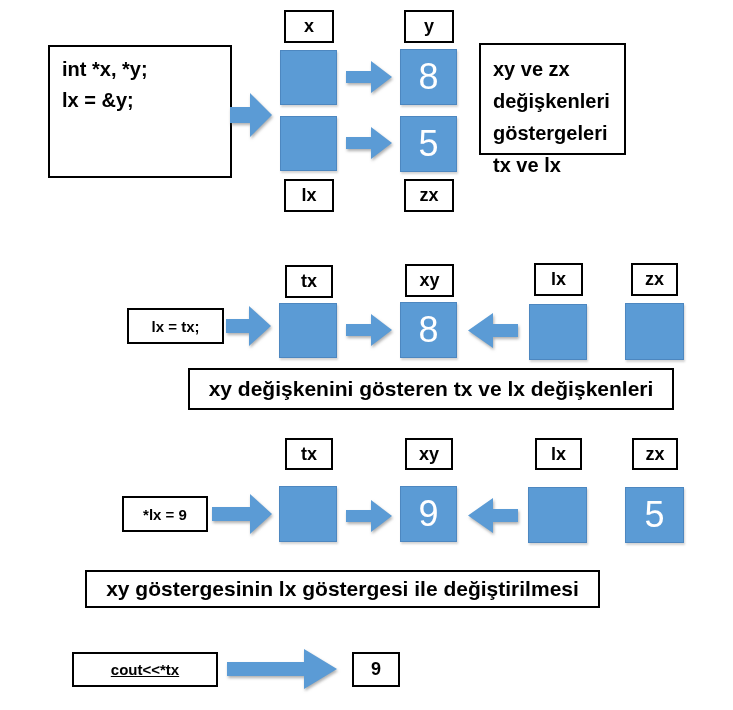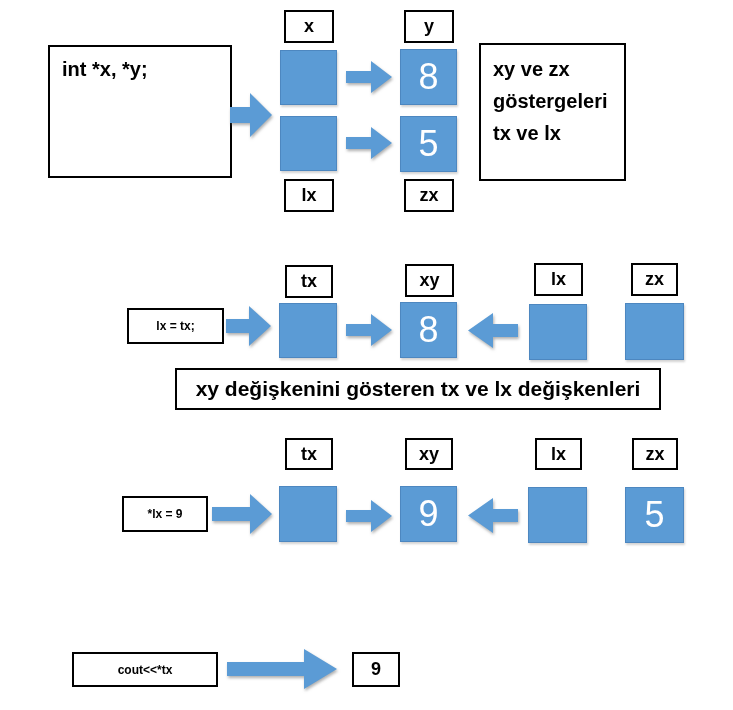--- a/index.html
+++ b/index.html
@@ -16,21 +16,21 @@
   
   .wbox {
     background: #fff;
     border: 2px solid #000;
     display: flex;
     align-items: center;
     justify-content: center;
     font-weight: bold;
   }
   .lbl { font-size: 18px; }
-  .stmt { font-size: 12px; }
+  .stmt { font-size: 15px; }
   .cap  { font-size: 21px; }
   
   .textbox {
     background: #fff;
     border: 2px solid #000;
     font-weight: bold;
     font-size: 20px;
     padding: 7px 0 0 12px;
     line-height: 31px;
   }
@@ -49,20 +49,21 @@
   .arrow { filter: drop-shadow(1.5px 2px 1.5px rgba(110,110,110,0.55)); }
   .arrow polygon { fill: #5B9BD5; }
 </style>
 </head>
 <body>
 
 <div class="canvas">
 
   <div class="abs textbox" style="left:48px; top:45px; width:184px; height:133px;">
     <div>int *x, *y;</div>
+    <div>lx = &amp;y;</div>
   </div>
 
   <svg class="abs arrow" style="left:230px; top:93px;" width="42" height="44">
     <polygon points="0,14 20,14 20,0 42,22 20,44 20,30 0,30"></polygon>
   </svg>
 
   <div class="abs wbox lbl" style="left:284px; top:10px; width:50px; height:33px;">
       <span>x</span>
     </div>
   <div class="abs wbox lbl" style="left:404px; top:10px; width:50px; height:33px;">
@@ -85,22 +86,23 @@
     <span>5</span>
   </div>
 
   <div class="abs wbox lbl" style="left:284px; top:179px; width:50px; height:33px;">
       <span>lx</span>
     </div>
   <div class="abs wbox lbl" style="left:404px; top:179px; width:50px; height:33px;">
       <span>zx</span>
     </div>
 
-  <div class="abs textbox" style="left:479px; top:43px; width:147px; height:138px; line-height:32px; padding-top:8px;">
+  <div class="abs textbox" style="left:479px; top:43px; width:147px; height:112px; line-height:32px; padding-top:8px;">
     <div>xy ve zx</div>
+    <div>değişkenleri</div>
     <div>göstergeleri</div>
     <div>tx ve lx</div>
   </div>
 
   <div class="abs wbox lbl" style="left:285px; top:265px; width:48px; height:33px;">
       <span>tx</span>
     </div>
   <div class="abs wbox lbl" style="left:405px; top:264px; width:49px; height:33px;">
       <span>xy</span>
     </div>
@@ -124,21 +126,21 @@
   </svg>
   <div class="abs sq" style="left:400px; top:302px; width:57px; height:56px;">
     <span>8</span>
   </div>
   <svg class="abs arrow" style="left:468px; top:313px;" width="50" height="35">
     <polygon points="0,17.5 25,0 25,11 50,11 50,24 25,24 25,35"></polygon>
   </svg>
   <div class="abs sq" style="left:529px; top:304px; width:58px; height:56px;"></div>
   <div class="abs sq" style="left:625px; top:303px; width:59px; height:57px;"></div>
 
-  <div class="abs wbox cap" style="left:175px; top:368px; width:486px; height:42px;text-align:center;">
+  <div class="abs wbox cap" style="left:188px; top:368px; width:486px; height:42px;text-align:center;">
       <span>xy değişkenini gösteren tx ve lx değişkenleri</span>
     </div>
 
   <div class="abs wbox lbl" style="left:285px; top:438px; width:48px; height:32px;">
       <span>tx</span>
     </div>
   <div class="abs wbox lbl" style="left:405px; top:438px; width:48px; height:32px;">
       <span>xy</span>
     </div>
   <div class="abs wbox lbl" style="left:535px; top:438px; width:47px; height:32px;">
@@ -163,22 +165,25 @@
     <span>9</span>
   </div>
   <svg class="abs arrow" style="left:468px; top:498px;" width="50" height="35">
     <polygon points="0,17.5 25,0 25,11 50,11 50,24 25,24 25,35"></polygon>
   </svg>
   <div class="abs sq" style="left:528px; top:487px; width:59px; height:56px;"></div>
   <div class="abs sq" style="left:625px; top:487px; width:59px; height:56px;">
     <span>5</span>
   </div>
 
+  <div class="abs wbox cap" style="left:85px; top:570px; width:515px; height:38px;">
+      <span>xy göstergesinin lx göstergesi ile değiştirilmesi</span>
+    </div>
 
-  <div class="abs wbox stmt" style="left:72px; top:652px; width:146px; height:35px;">
+  <div class="abs wbox stmt" style="left:72px; top:652px; width:146px; height:35px;text-decoration:underline;">
       <span>cout&lt;&lt;*tx</span>
     </div>
   <svg class="abs arrow" style="left:227px; top:649px;" width="110" height="40">
     <polygon points="0,13 77,13 77,0 110,20 77,40 77,27 0,27"></polygon>
   </svg>
   <div class="abs wbox stmt" style="left:352px; top:652px; width:48px; height:35px; font-size:18px;">
       <span>9</span>
     </div>
 
 </div>

